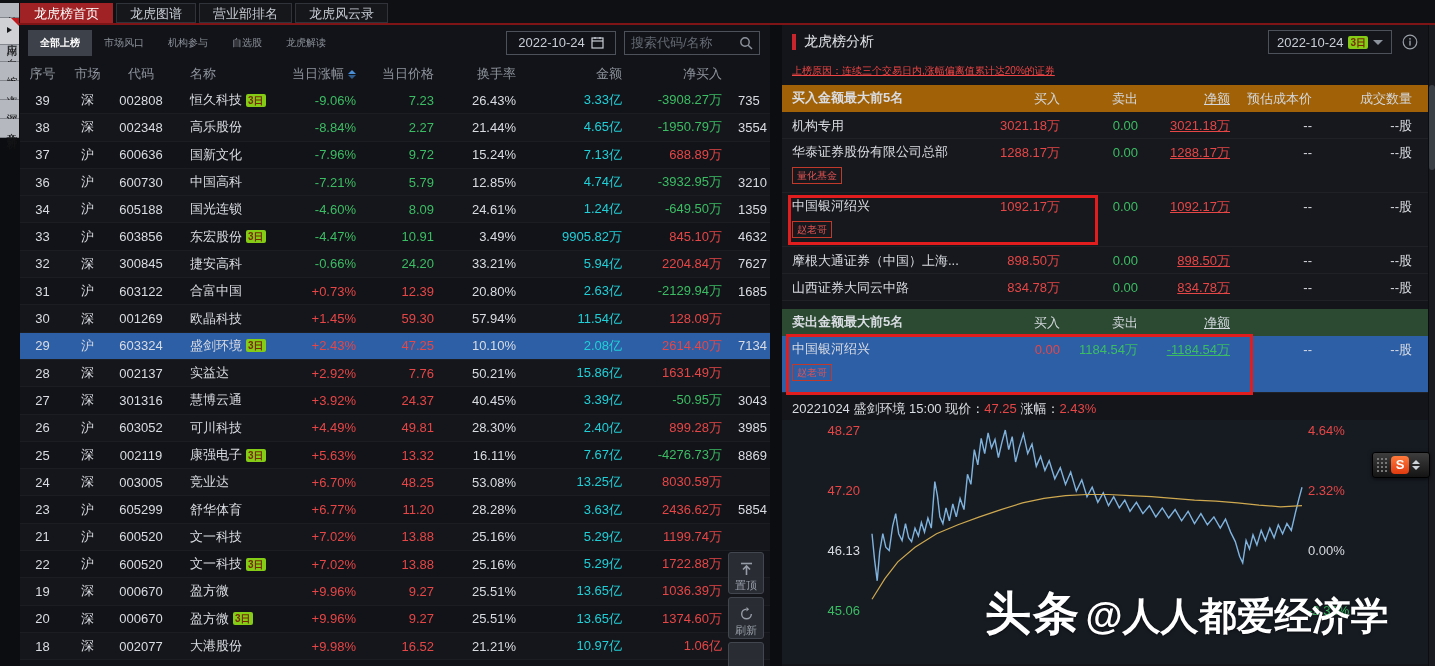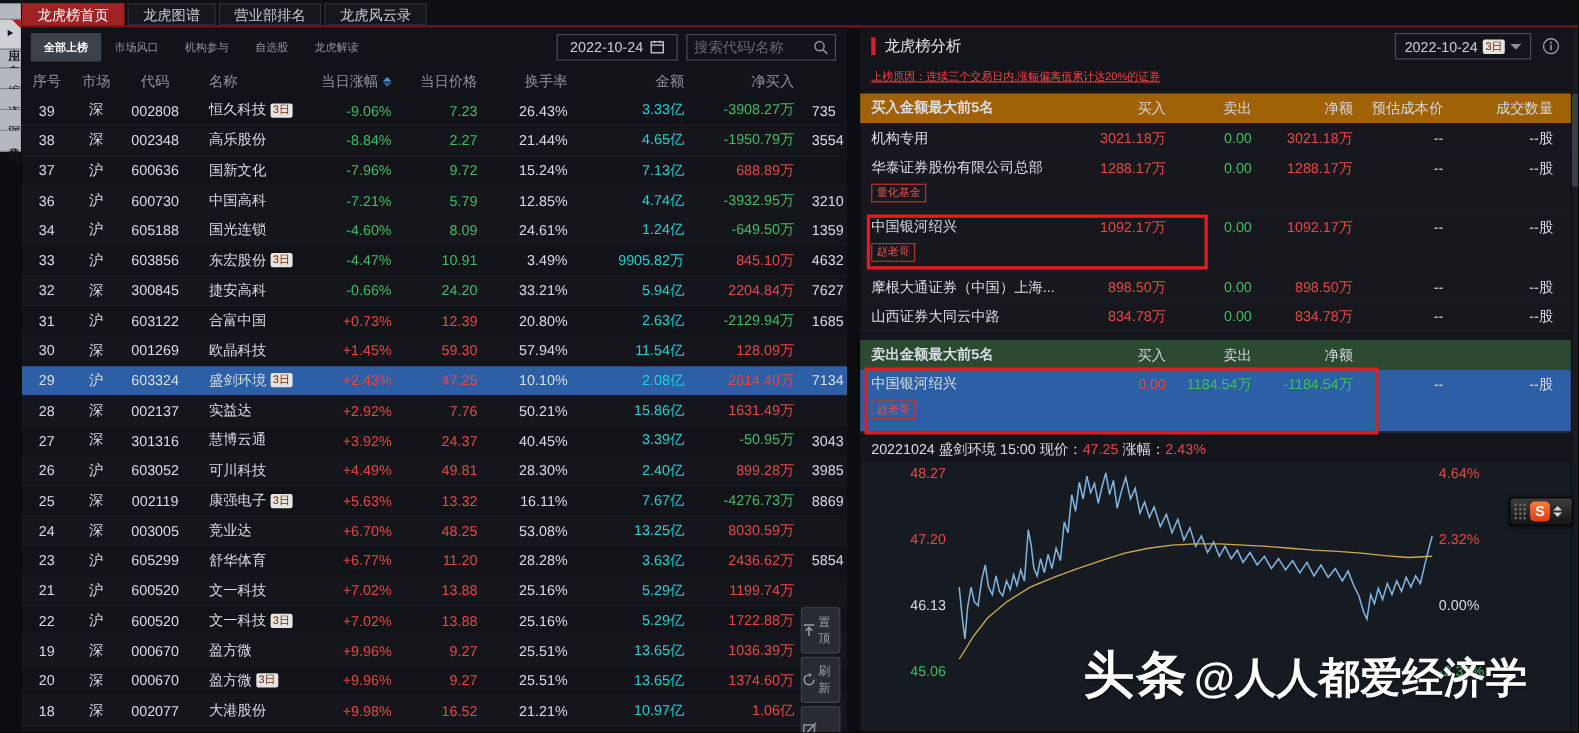--- a/index.html
+++ b/index.html
@@ -45,45 +45,45 @@
   .c-turn { width:82px;  text-align:right; }
   .c-amt  { width:106px; text-align:right; }
   .c-net  { width:100px; text-align:right; }
   .c-extra{ width:48px;  text-align:left; padding-left:16px; white-space:nowrap; }
   .t-white{ color:#d9dce2; } .t-red{ color:#e64646; } .t-green{ color:#3bbd63; } .t-cyan{ color:#1fd0d8; }
   .hdr-name { justify-content:flex-start; }
   .sort-ico { display:inline-flex; flex-direction:column; gap:1px; margin-left:4px; vertical-align:middle; }
   .sort-ico i { display:block; width:0; height:0; border-left:4px solid transparent; border-right:4px solid transparent; }
   .sort-up { border-bottom:4px solid #4a90d9; }
   .sort-dn { border-top:4px solid #2f5e8e; }
-  .badge3d { background:#e5e5e5; color:#7a2a00; font-size:10px; font-weight:normal; padding:0 2px; border-radius:2px; line-height:13px; }
+  .badge3d { background:#84cc16; color:#7a2a00; font-size:10px; font-weight:bold; padding:0 2px; border-radius:2px; line-height:13px; }
 
   
   .fab-col { position:absolute; left:728px; top:552px; width:36px; display:flex; flex-direction:column; gap:3px; z-index:30; }
-  .fab { height:42px; background:rgba(43,46,53,.93); border:1px solid #42464e; border-radius:3px; color:#979da7; font-size:11px; display:flex; flex-direction:row; align-items:center; justify-content:space-between; gap:2px; cursor:pointer; }
+  .fab { height:42px; background:rgba(43,46,53,.93); border:1px solid #42464e; border-radius:3px; color:#979da7; font-size:11px; display:flex; flex-direction:column; align-items:center; justify-content:flex-end; gap:2px; cursor:pointer; }
 
   
   .panel { position:absolute; left:782px; top:25px; width:646px; height:641px; background:#14151a; }
   .p-head { height:34px; display:flex; align-items:center; padding:0 10px; }
   .p-redbar { width:4px; height:16px; background:#c8262c; margin-right:8px; }
   .p-title { font-size:14px; color:#e2e5ea; }
   .p-date { margin-left:auto; height:24px; border:1px solid #4c515a; display:flex; align-items:center; gap:5px; padding:0 8px; color:#c9ced6; font-size:13px; cursor:pointer; }
   .caret-dn { width:0; height:0; border-left:5px solid transparent; border-right:5px solid transparent; border-top:5px solid #8d939c; }
   .info-ico { margin-left:10px; cursor:pointer; }
   .p-reason { height:26px; line-height:24px; padding:0 10px; font-size:10px; color:#ef4444; white-space:nowrap;text-decoration:underline; }
 
   .a-row { display:flex; border-bottom:1px solid #1f2127; background:#17181d; }
   .a-hdr { background:#a16207; border-bottom:none; height:27px; }
   .a-hdr.sell { background:#2b4a31; }
   .a-hdr > div { color:#d3d7dd; font-size:13px; line-height:27px; }
   .a-hdr .a-name { color:#eceef2; font-weight:bold; }
   .a-name { width:208px; padding-left:10px; text-align:left; }
   .a-buy  { width:76px;  text-align:right; padding-right:6px; }
   .a-sell { width:78px;  text-align:right; padding-right:6px; }
-  .a-net  { width:92px;  text-align:right; padding-right:6px; }
+  .a-net  { width:92px;  text-align:right; padding-right:6px;text-decoration:underline; }
   .a-cost { width:84px;  text-align:right; padding-right:8px; }
   .a-qty  { width:108px; text-align:right; padding-right:16px; }
   .a-row > div { font-size:13px; line-height:27px; }
   .a-row .a-name { color:#d9dce2; line-height:normal; padding-top:4px; }
   .a-row.h1 .a-name { padding-top:0; line-height:27px; }
   .a-row .nm { white-space:nowrap; }
   .tag { display:inline-block; border:1px solid #c0392b; color:#e05252; font-size:10px; line-height:15px; padding:0 4px; margin-top:6px; }
   .a-row.selrow { background:#2d5fa7; }
   .gap8 { height:8px; }
 

